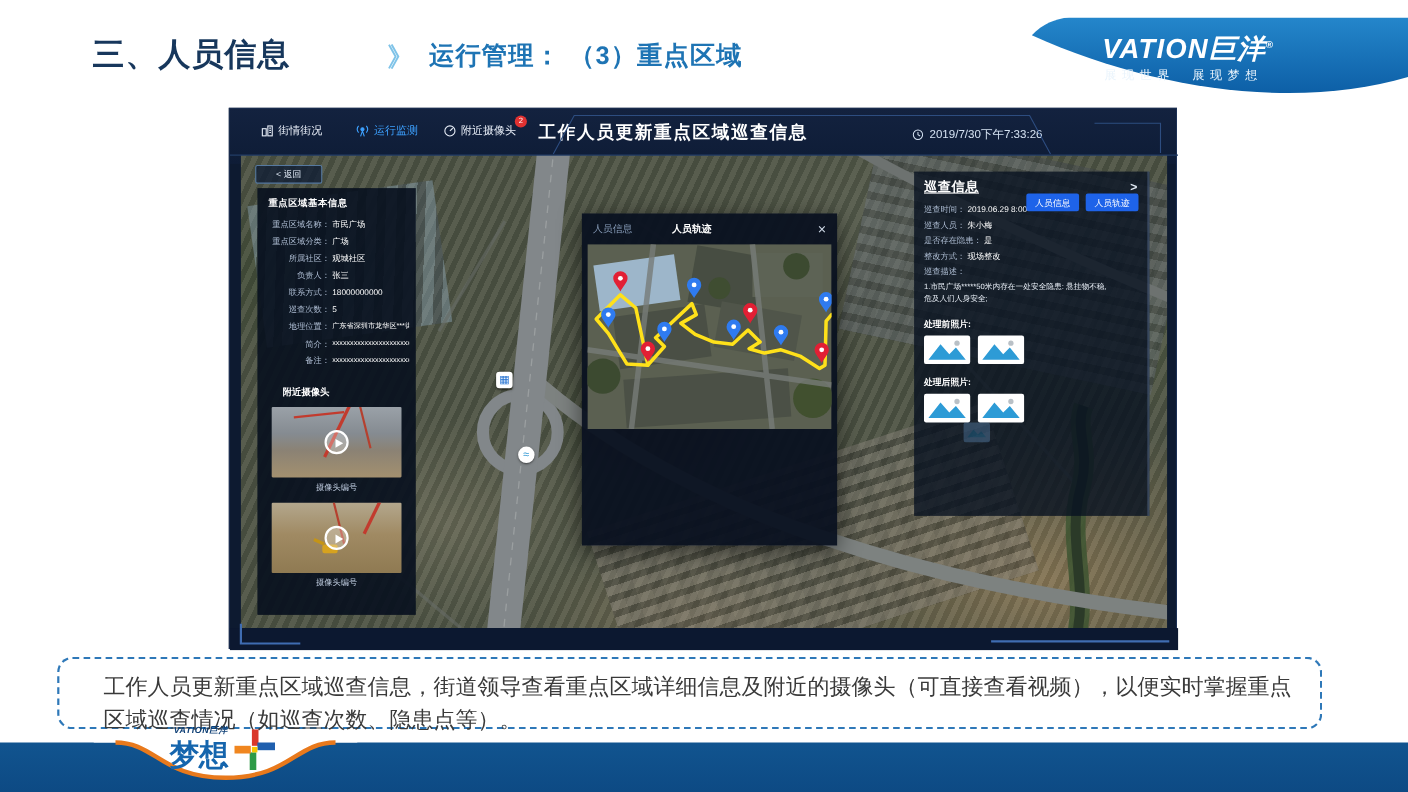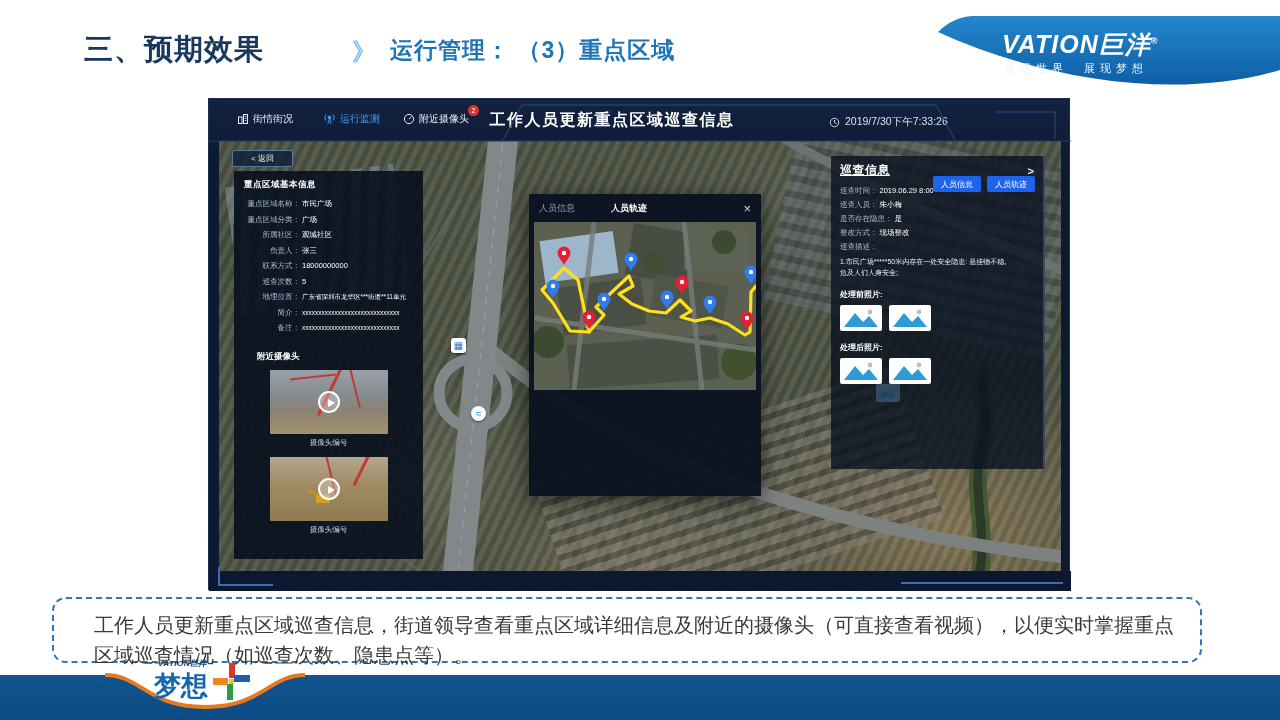--- a/index.html
+++ b/index.html
@@ -51,21 +51,21 @@
   .blds-c{left:14px;top:34px;width:170px;height:130px;transform:rotate(-8deg);background:
     repeating-linear-gradient(100deg,rgba(145,172,192,.55) 0 10px,rgba(72,86,100,.55) 10px 18px);}
   .roads{position:absolute;inset:0;}
   .poi{position:absolute;width:15px;height:15px;background:#fff;border-radius:3px;display:flex;align-items:center;justify-content:center;font-size:10px;color:#1f6fd0;box-shadow:0 1px 2px rgba(0,0,0,.5);cursor:pointer;}
   .poi2{border-radius:50%;color:#1f8fd0;}
 
   
   .back-btn{position:absolute;left:13px;top:9px;padding:2px 18px;font-size:8px;color:#e3ecf8;background:rgba(16,30,52,.78);border:1px solid #56799f;border-radius:2px;cursor:pointer;}
 
   
-  .lpanel{position:absolute;left:15px;top:30px;width:189px;height:388px;background:rgba(7,15,30,.9);padding:7px 6px;color:#c9d6e8;}
+  .lpanel{position:absolute;left:15px;top:30px;width:144px;height:388px;background:rgba(7,15,30,.9);padding:7px 6px;color:#c9d6e8;}
   .lp-title{font-size:8.5px;font-weight:800;color:#fff;margin:1px 0 8px 4px;letter-spacing:.5px;}
   .inforow{display:flex;margin-bottom:5.5px;line-height:10px;}
   .inforow .lbl{width:60px;text-align:right;font-size:7.5px;color:#aebdd3;flex:none;}
   .inforow .val{flex:1;font-size:7.5px;color:#fff;margin-left:2px;overflow:hidden;white-space:nowrap;}
   .inforow .val.tiny{font-size:6.5px;letter-spacing:0;}
   .cam-title{font-size:8.5px;font-weight:800;color:#fff;margin:18px 0 7px 4px;padding-left:13px;}
   .thumb{position:relative;width:118px;height:64px;margin:0 auto 4px;border-radius:1px;overflow:hidden;cursor:pointer;}
   .thumb.t1{background:linear-gradient(180deg,#9aa1a8 0%,#858b91 38%,#8b8274 62%,#a3906f 100%);}
   .thumb.t2{background:linear-gradient(180deg,#b3a78d 0%,#a08a63 45%,#8f7a52 100%);}
   .crane{position:absolute;background:#c23b2e;}
@@ -114,21 +114,21 @@
   .notch{position:absolute;left:85px;top:671px;}
   .f-small{position:absolute;left:158px;top:658px;font-size:8px;font-weight:800;color:#0e3f75;font-style:italic;letter-spacing:.5px;}
   .f-dream{position:absolute;left:154px;top:668px;font-size:27px;font-weight:900;color:#1565ad;}
   .f-plus{position:absolute;left:213px;top:663px;}
 </style>
 </head>
 <body>
 
 <div class="slide">
 
-  <div class="s-title">三、预期效果</div>
+  <div class="s-title">三、人员信息</div>
   <div class="s-chev">》</div>
   <div class="s-subtitle">运行管理： （3）重点区域</div>
 
   <div class="banner">
     <svg width="350" height="90" viewBox="0 0 350 90">
       <defs>
           <linearGradient id="bgrad" x1="0" y1="0" x2="0" y2="1">
         <stop offset="0" stop-color="#2486cb"></stop>
             <stop offset="1" stop-color="#0d5fa6"></stop>
       </linearGradient>

